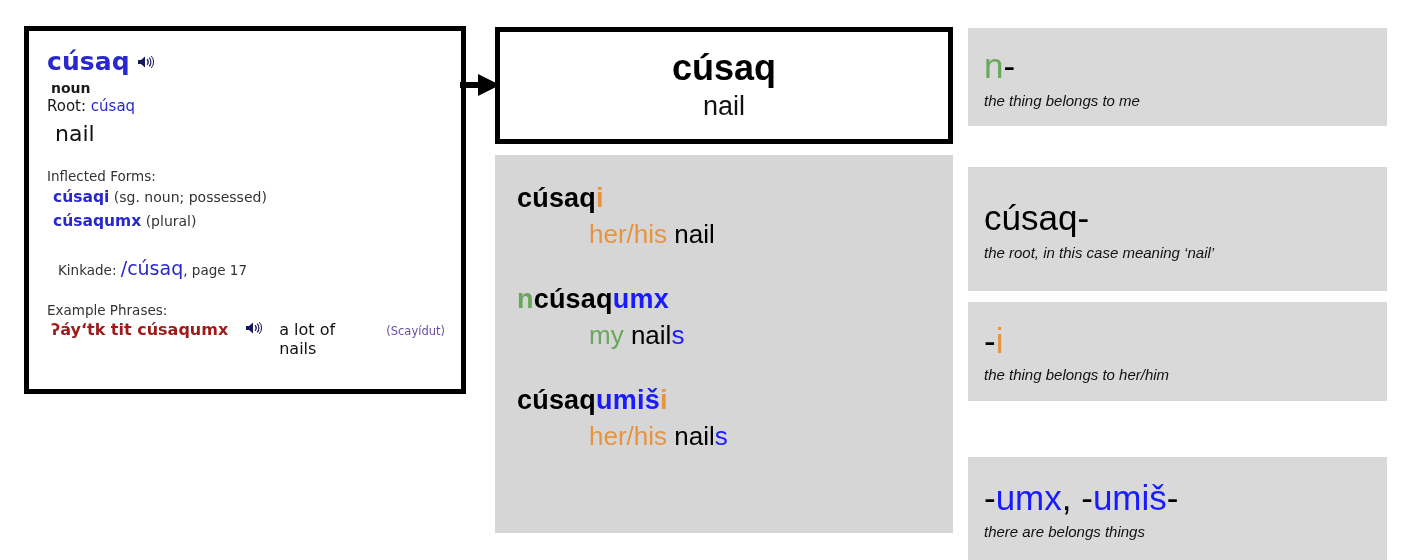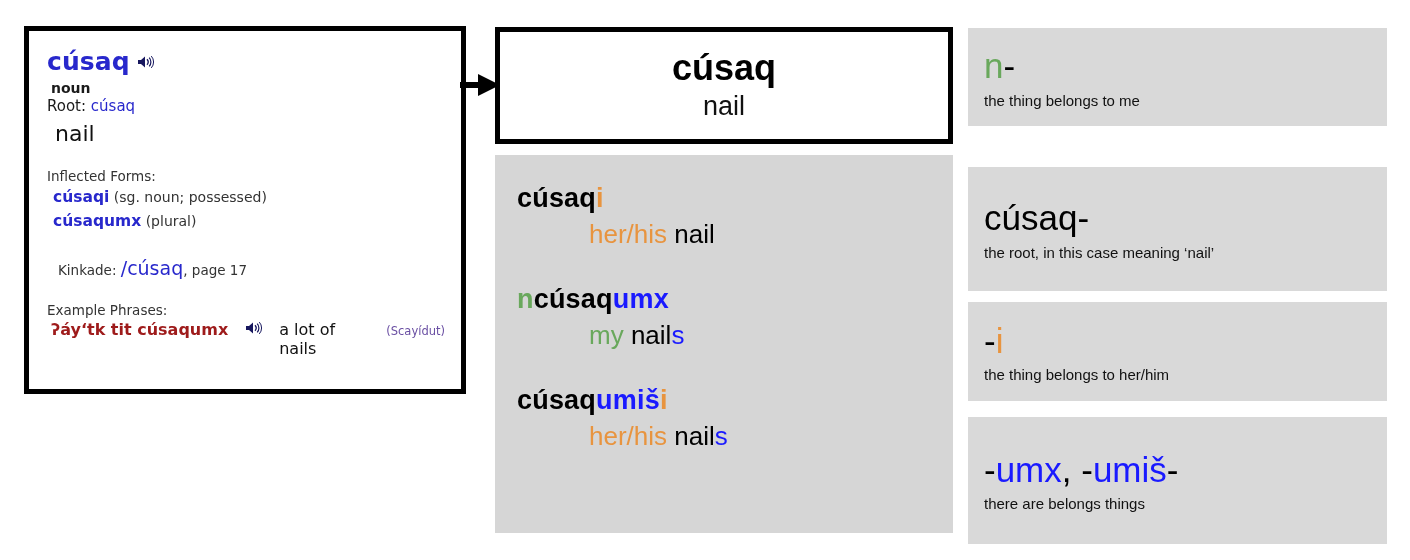--- a/index.html
+++ b/index.html
@@ -104,28 +104,28 @@
 
   
   .legend-panel{
     position:absolute;left:968px;width:419px;
     background:#d9d9d9;box-sizing:border-box;padding:12px 0 10px 16px;
     display:flex;flex-direction:column;justify-content:center;
   }
   .lg1{top:28px;height:98px;}
   .lg2{top:167px;height:124px;}
   .lg3{top:302px;height:99px;}
-  .lg4{top:417px;height:127px;padding-left:16px;}
+  .lg4{top:457px;height:103px;padding-left:16px;}
   .legend-morph{
     font-family:"Liberation Sans", sans-serif;
     font-size:35px;color:#000;line-height:1.08;white-space:nowrap;
   }
   .legend-desc{
     font-family:"Liberation Sans", sans-serif;
-    font-size:15px;color:#111;margin-top:7px;
+    font-size:15px;font-style:italic;color:#111;margin-top:7px;
   }
 </style>
 </head>
 <body>
 
 <div class="stage">
 
   <div class="dict-card">
 
     <div class="dict-headword-row">

